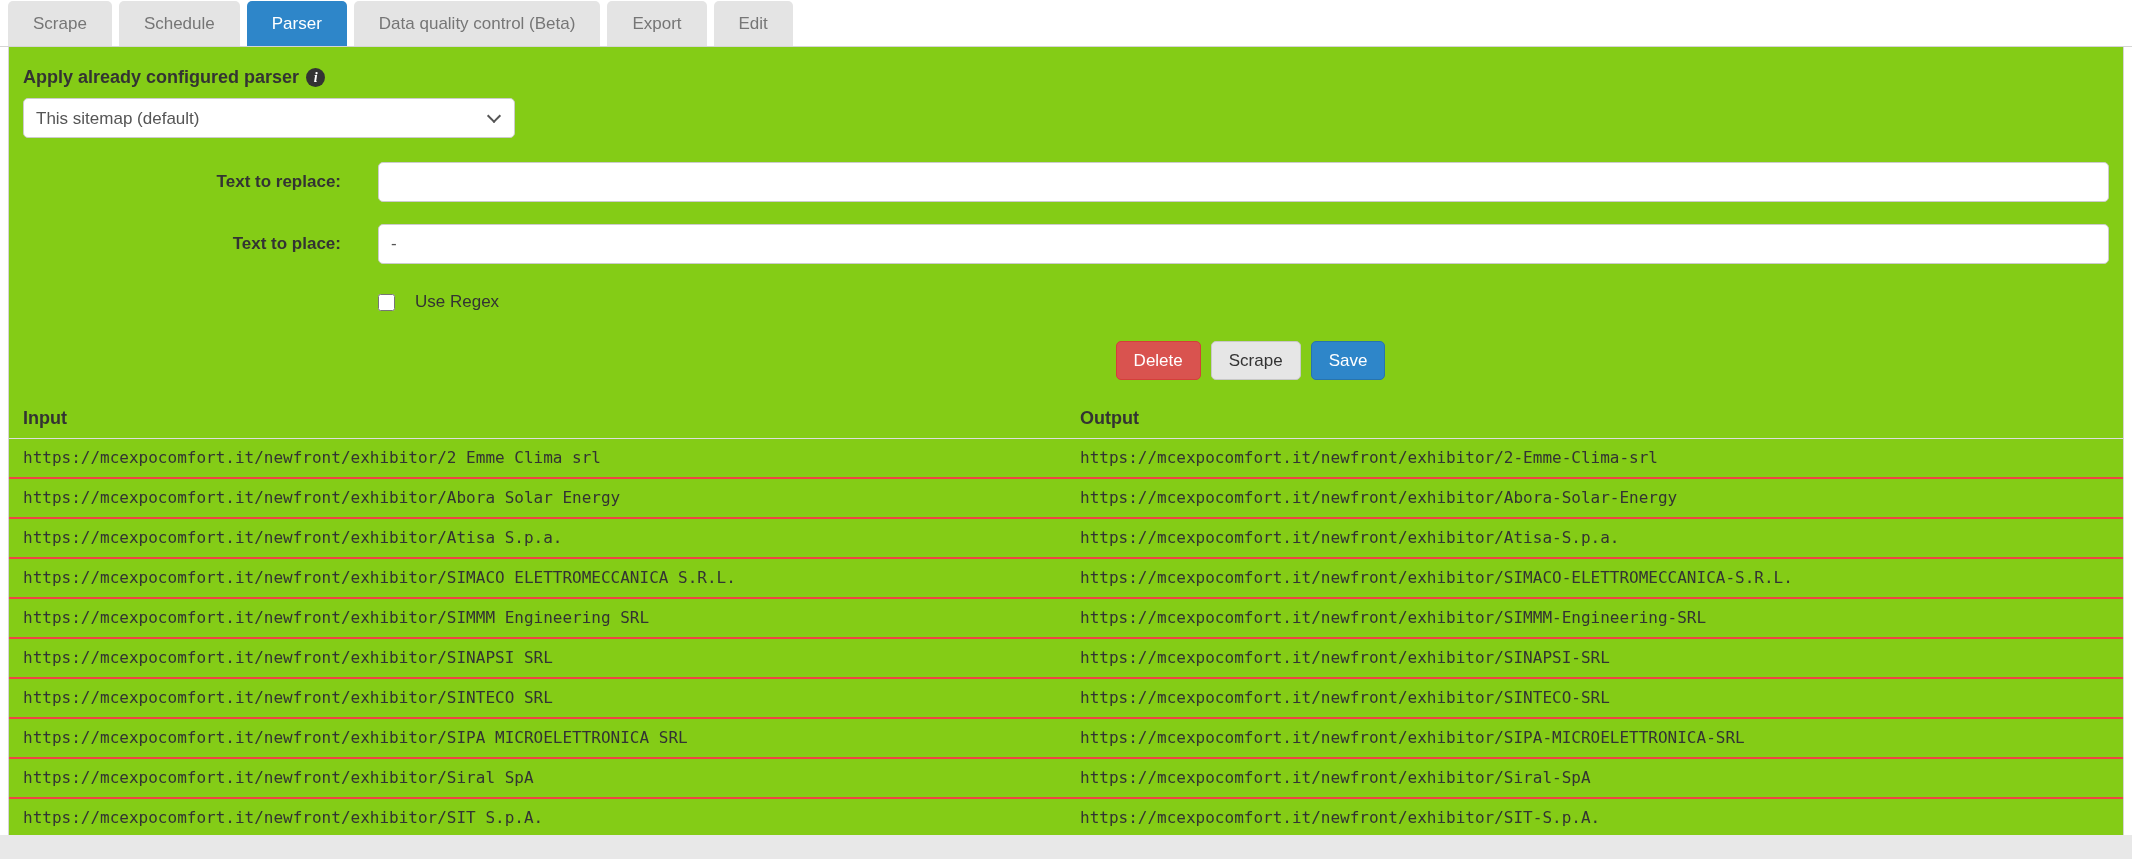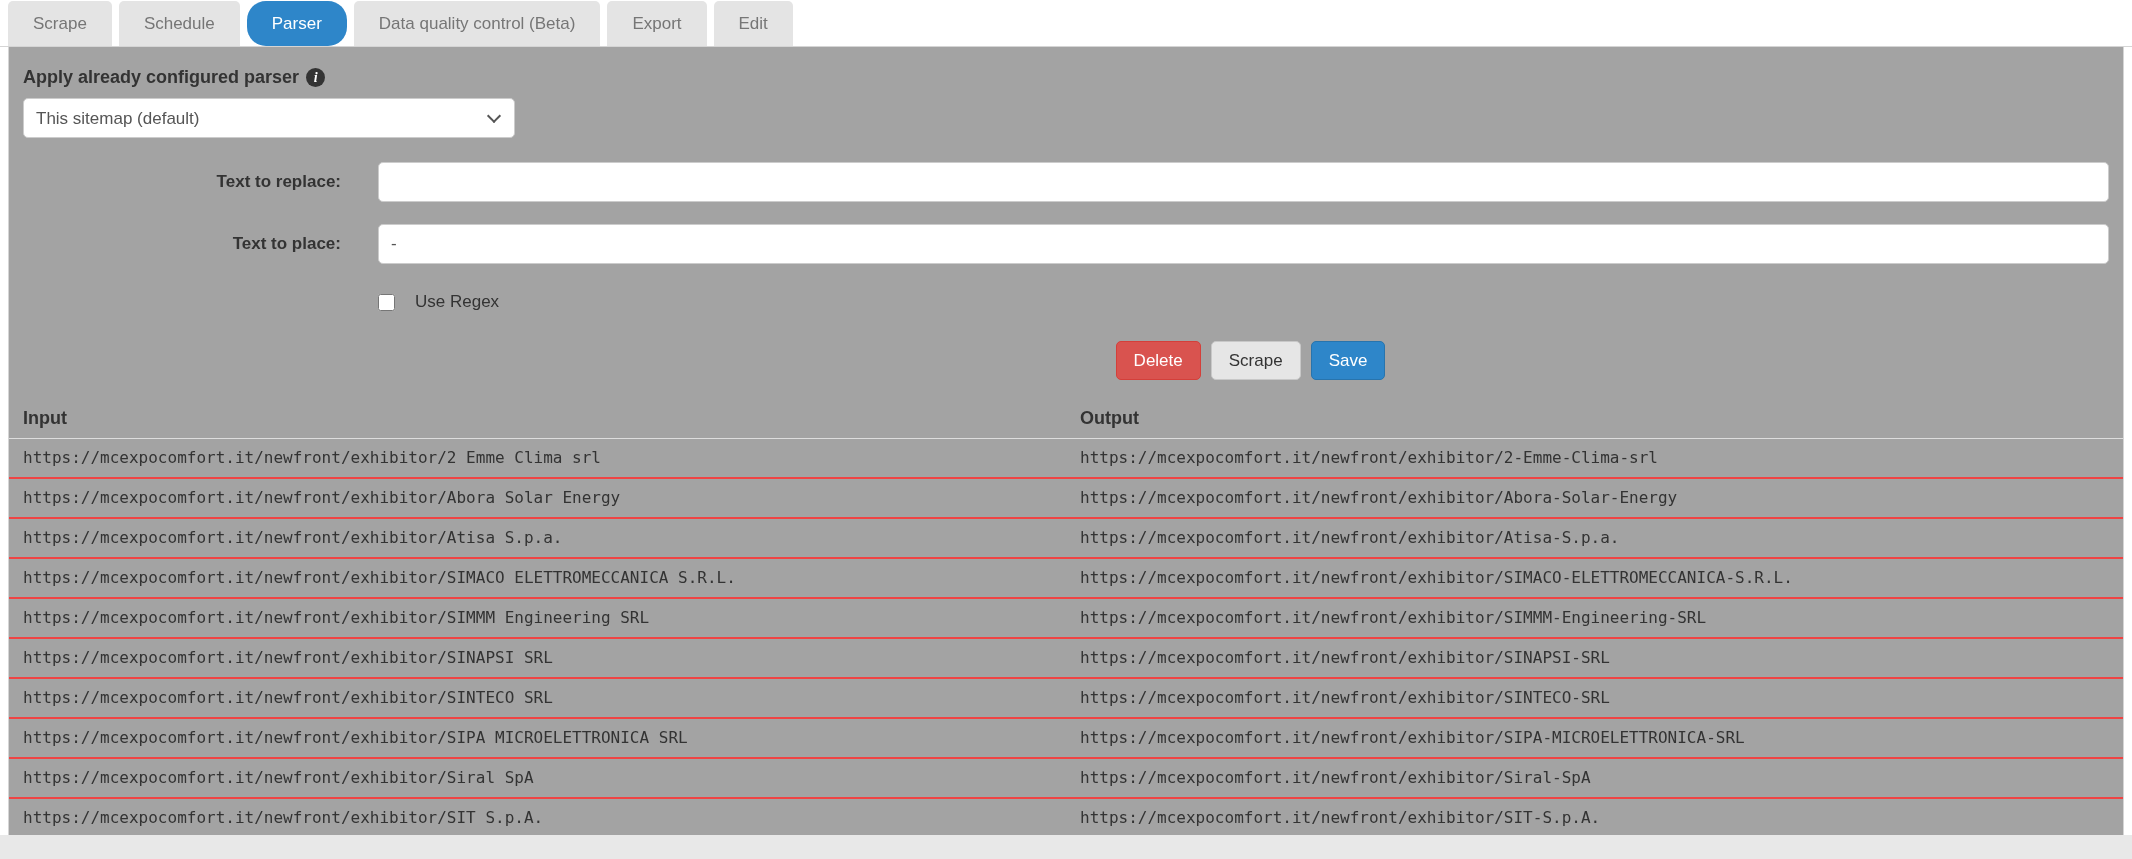--- a/index.html
+++ b/index.html
@@ -27,27 +27,26 @@
     line-height: 21px;
     color: #767676;
     background: #e4e4e4;
     border-radius: 5px 5px 0 0;
     cursor: pointer;
     white-space: nowrap;
   }
   .tab.active {
     background: #2e86c9;
     color: #ffffff;
-    border-radius: 19px;
   }
 
   
   .panel {
     margin: 0 8px;
-    background: #a3a3a3;
+    background: #84cc16;
     border-left: 1px solid #d5d5d5;
     border-right: 1px solid #d5d5d5;
     border-bottom: 1px solid #d5d5d5;
     padding: 20px 0 16px 0;
     min-height: 774px;
   }
 
   .section-title {
     margin-left: 14px;
     font-size: 18px;

